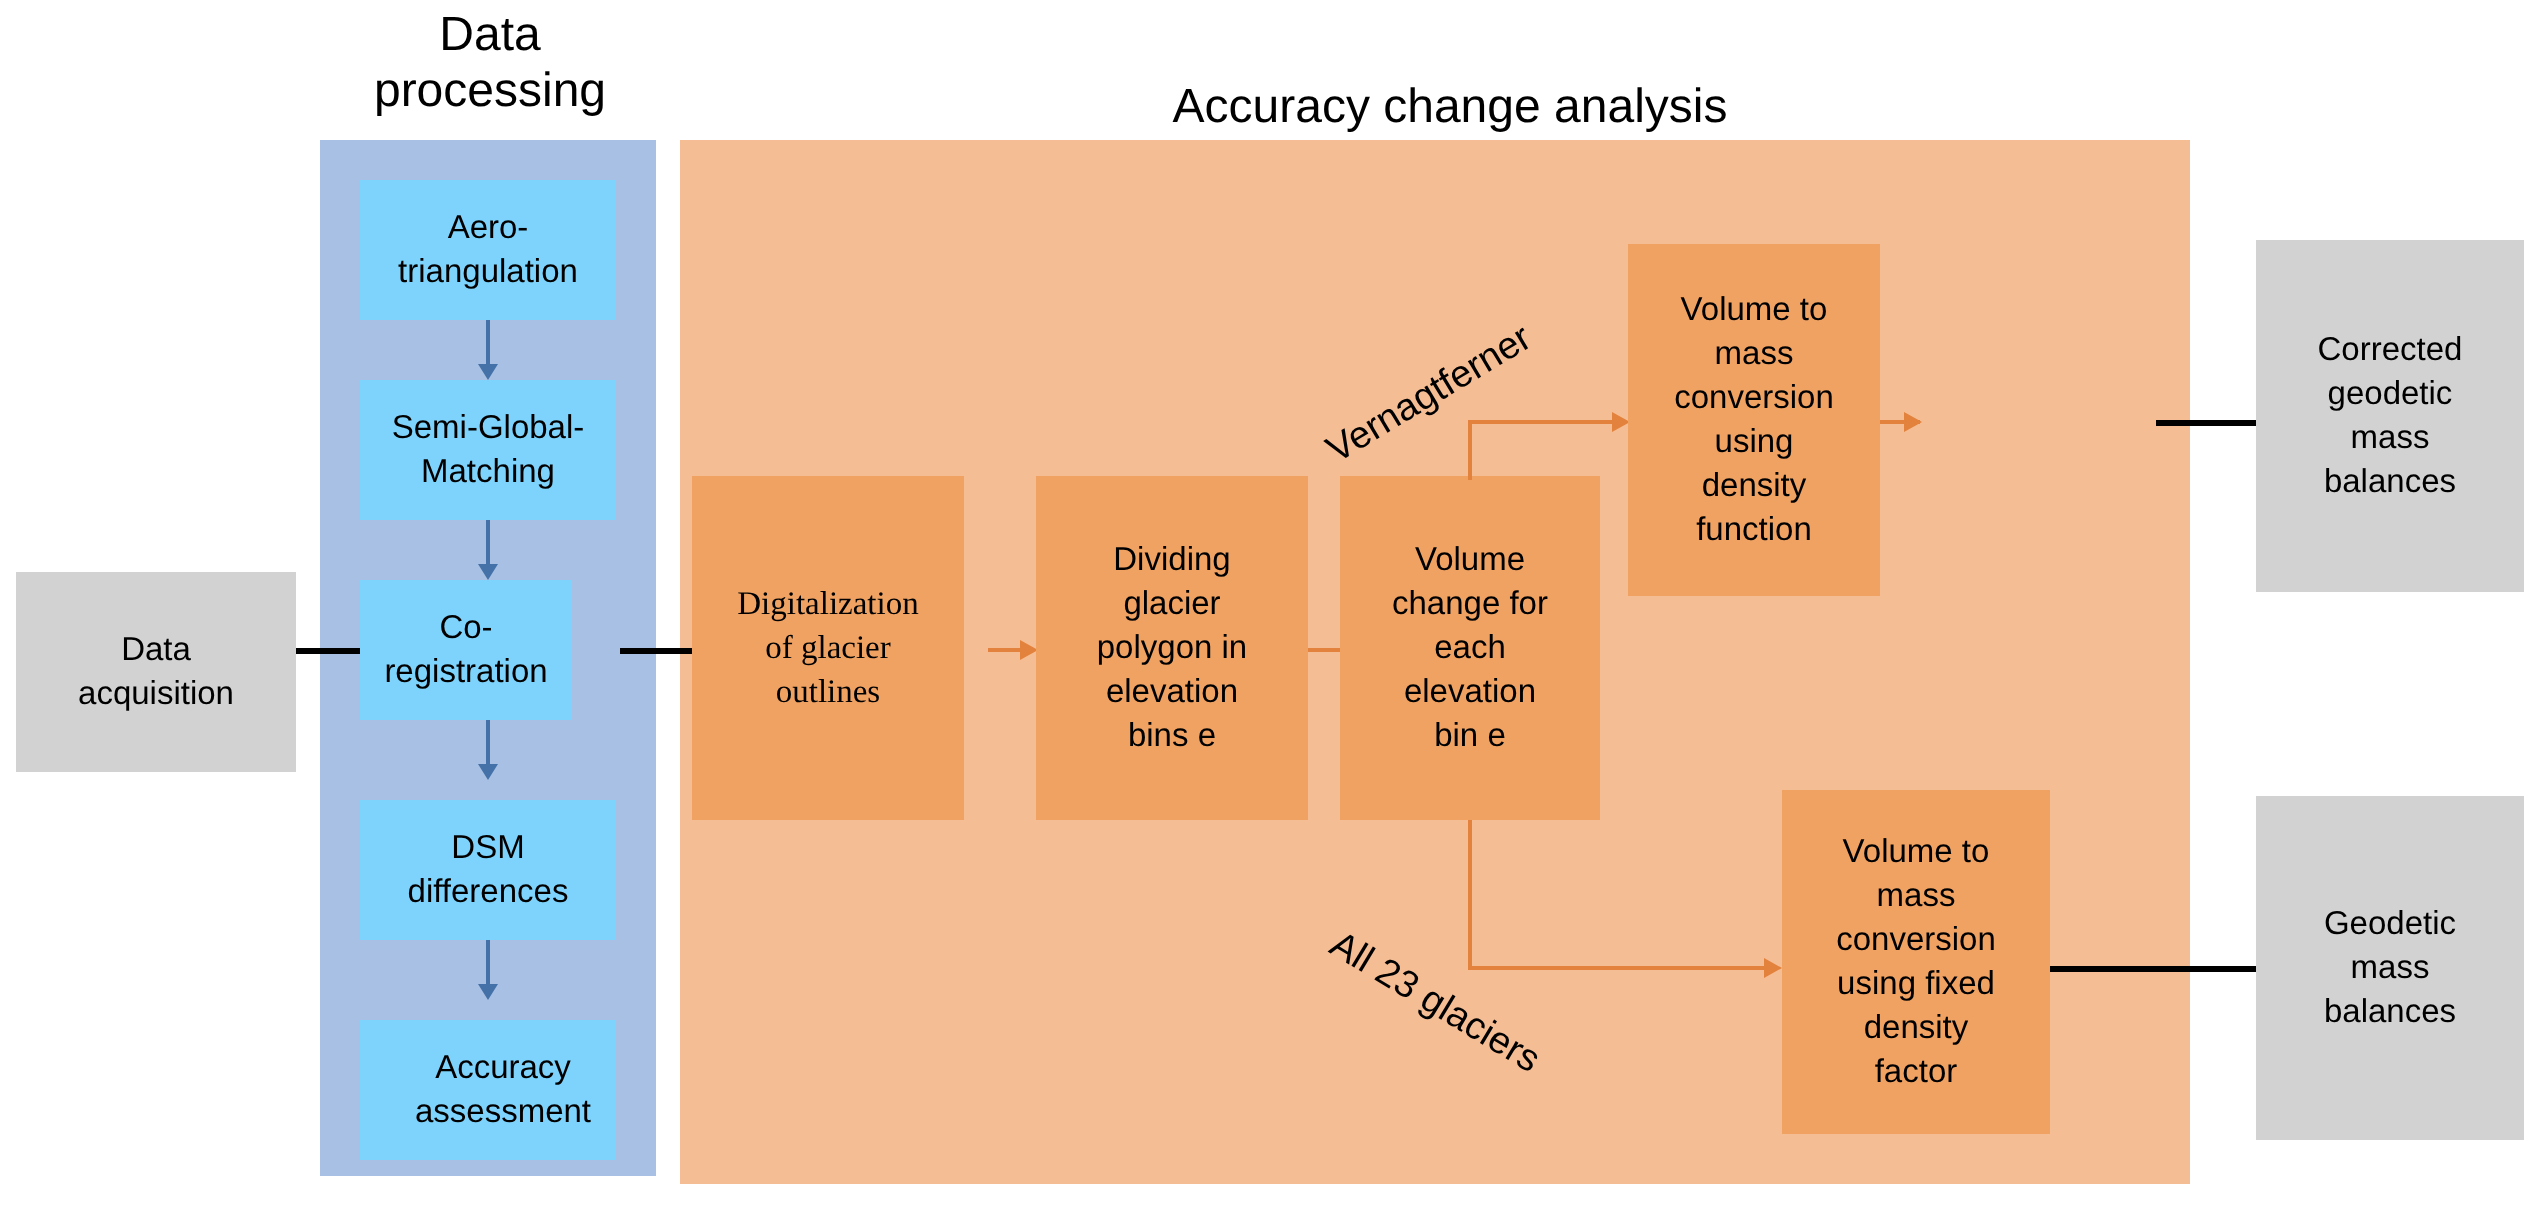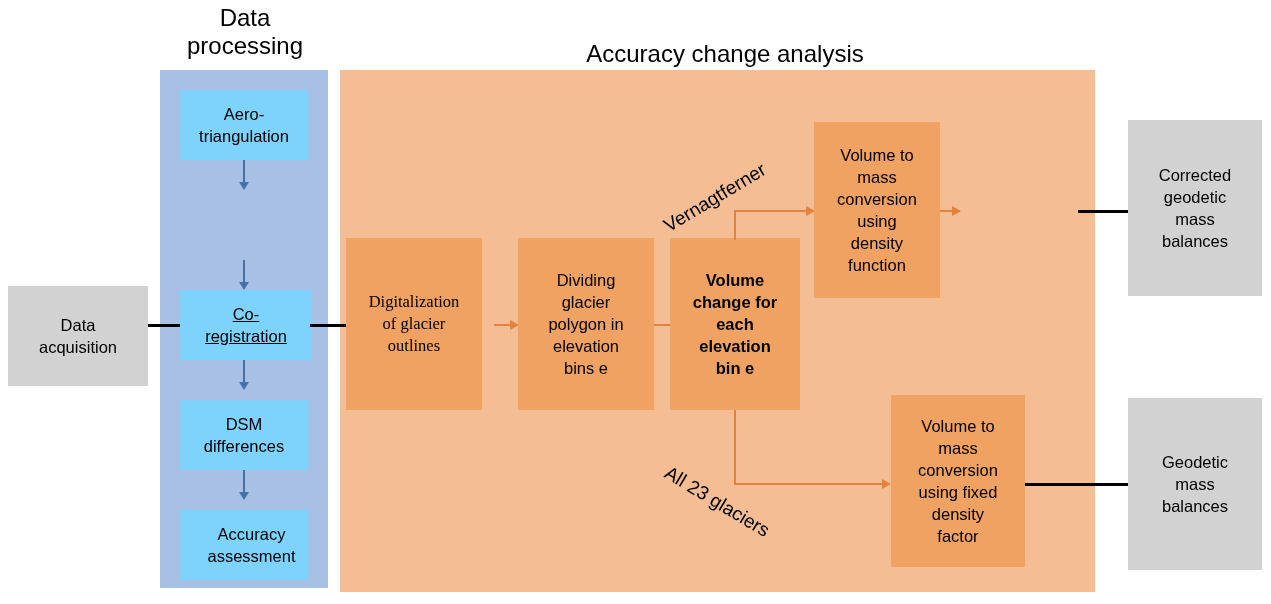--- a/index.html
+++ b/index.html
@@ -106,25 +106,27 @@
 
   <div class="h-line black-line" style="left:148px; top:324px; width:50px; border-top-width:3px;"></div>
   <div class="arrow-head ah-right ah-right-black" style="left:196px; top:320px;"></div>
 
   <div class="node node-blue" style="left:180px; top:90px; width:128px; height:70px;">Aero-
 triangulation</div>
 
   <div class="v-line blue-line" style="left:243px; top:160px; height:26px; border-left-width:2px;"></div>
   <div class="arrow-head ah-down ah-down-blue" style="left:239px; top:182px;"></div>
 
+  <div class="node node-blue" style="left:180px; top:190px; width:128px; height:70px;">Semi-Global-
+Matching</div>
 
   <div class="v-line blue-line" style="left:243px; top:260px; height:26px; border-left-width:2px;"></div>
   <div class="arrow-head ah-down ah-down-blue" style="left:239px; top:282px;"></div>
 
-  <div class="node node-blue" style="left:180px; top:290px; width:132px; height:70px;text-decoration:underline;">Co-
+  <div class="node node-blue" style="left:180px; top:290px; width:106px; height:70px;">Co-
 registration</div>
 
   <div class="v-line blue-line" style="left:243px; top:360px; height:26px; border-left-width:2px;"></div>
   <div class="arrow-head ah-down ah-down-blue" style="left:239px; top:382px;"></div>
 
   <div class="node node-blue" style="left:180px; top:400px; width:128px; height:70px;">DSM
 differences</div>
 
   <div class="v-line blue-line" style="left:243px; top:470px; height:26px; border-left-width:2px;"></div>
   <div class="arrow-head ah-down ah-down-blue" style="left:239px; top:492px;"></div>
@@ -144,21 +146,21 @@
 
   <div class="node node-orange" style="left:518px; top:238px; width:136px; height:172px;">Dividing
 glacier
 polygon in
 elevation
 bins e</div>
 
   <div class="h-line orange-line" style="left:654px; top:324px; width:22px; border-top-width:2px;"></div>
   <div class="arrow-head ah-right ah-right-orange" style="left:670px; top:320px;"></div>
 
-  <div class="node node-orange" style="left:670px; top:238px; width:130px; height:172px;font-weight:bold;">Volume
+  <div class="node node-orange" style="left:670px; top:238px; width:130px; height:172px;">Volume
 change for
 each
 elevation
 bin e</div>
 
   <div class="v-line orange-line" style="left:734px; top:210px; height:30px; border-left-width:2px;"></div>
   <div class="h-line orange-line" style="left:734px; top:210px; width:78px; border-top-width:2px;"></div>
   <div class="arrow-head ah-right ah-right-orange" style="left:806px; top:206px;"></div>
 
   <div class="flow-label" style="left:660px; top:218px; transform: rotate(-31deg);">Vernagtferner</div>

